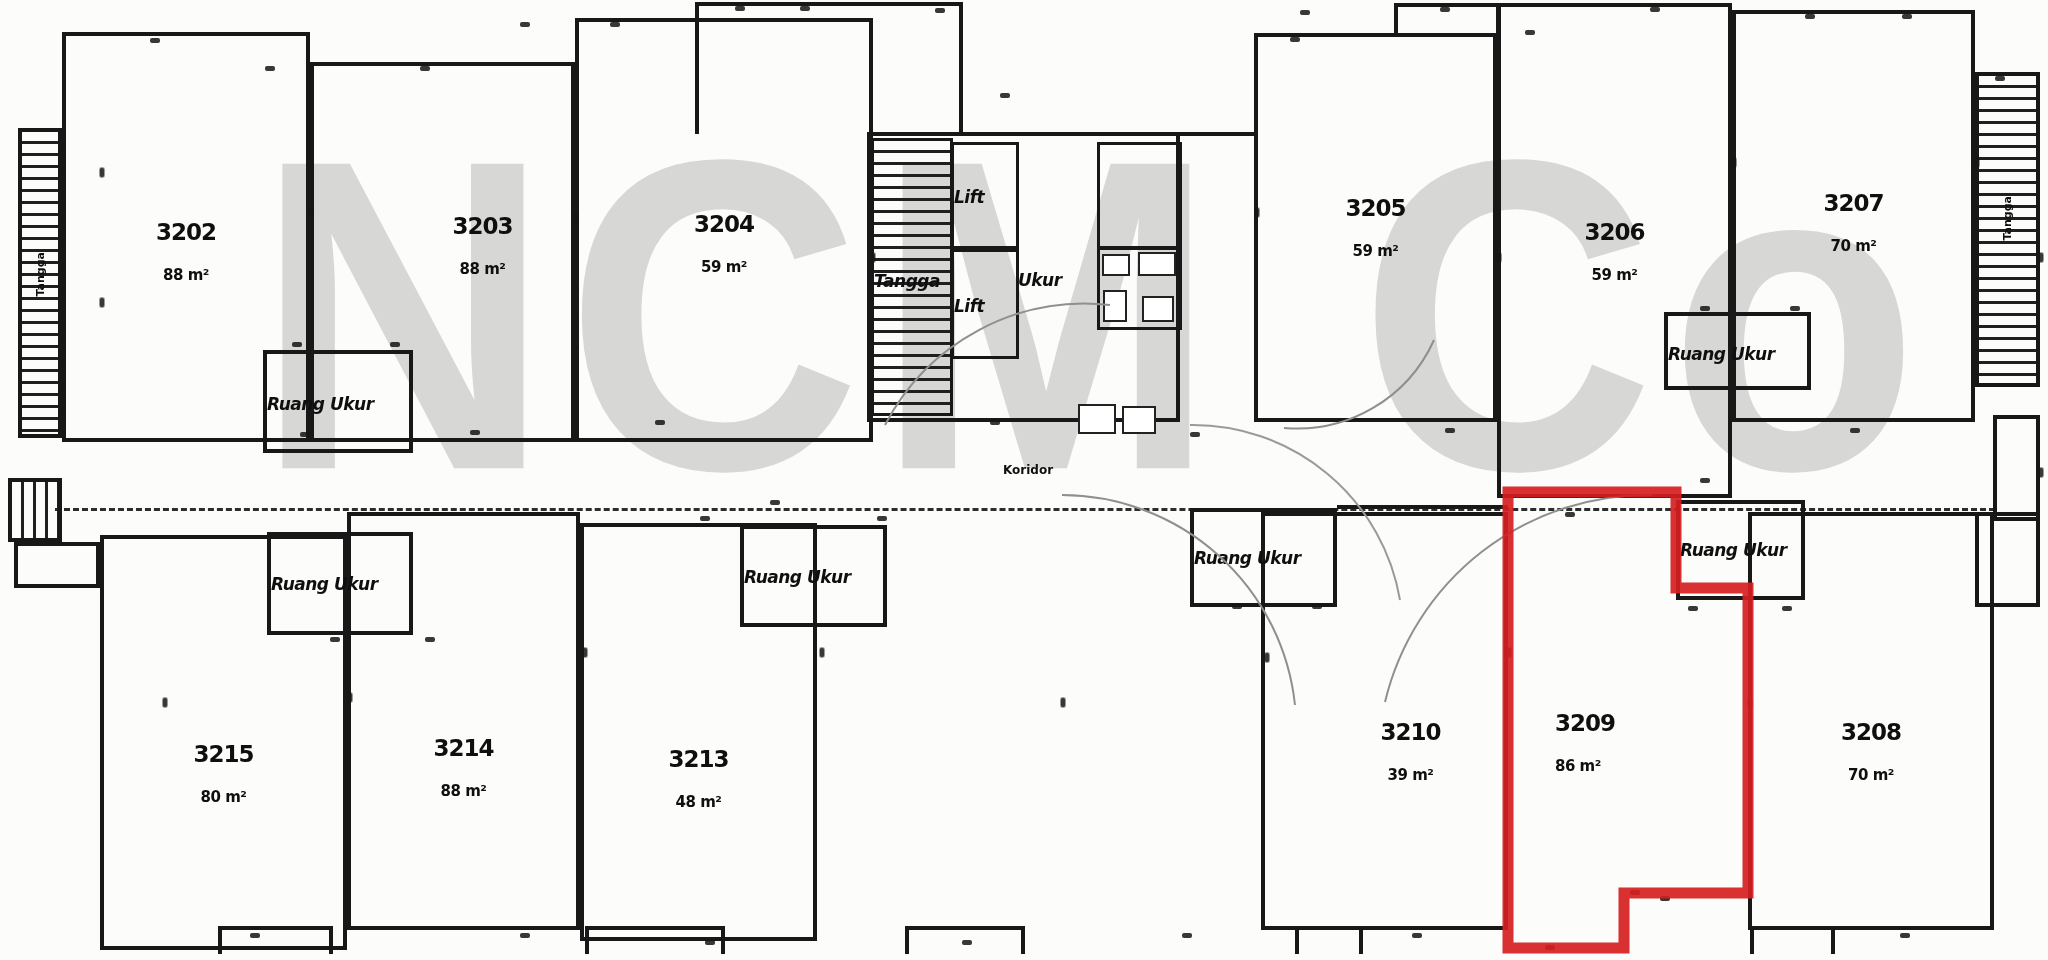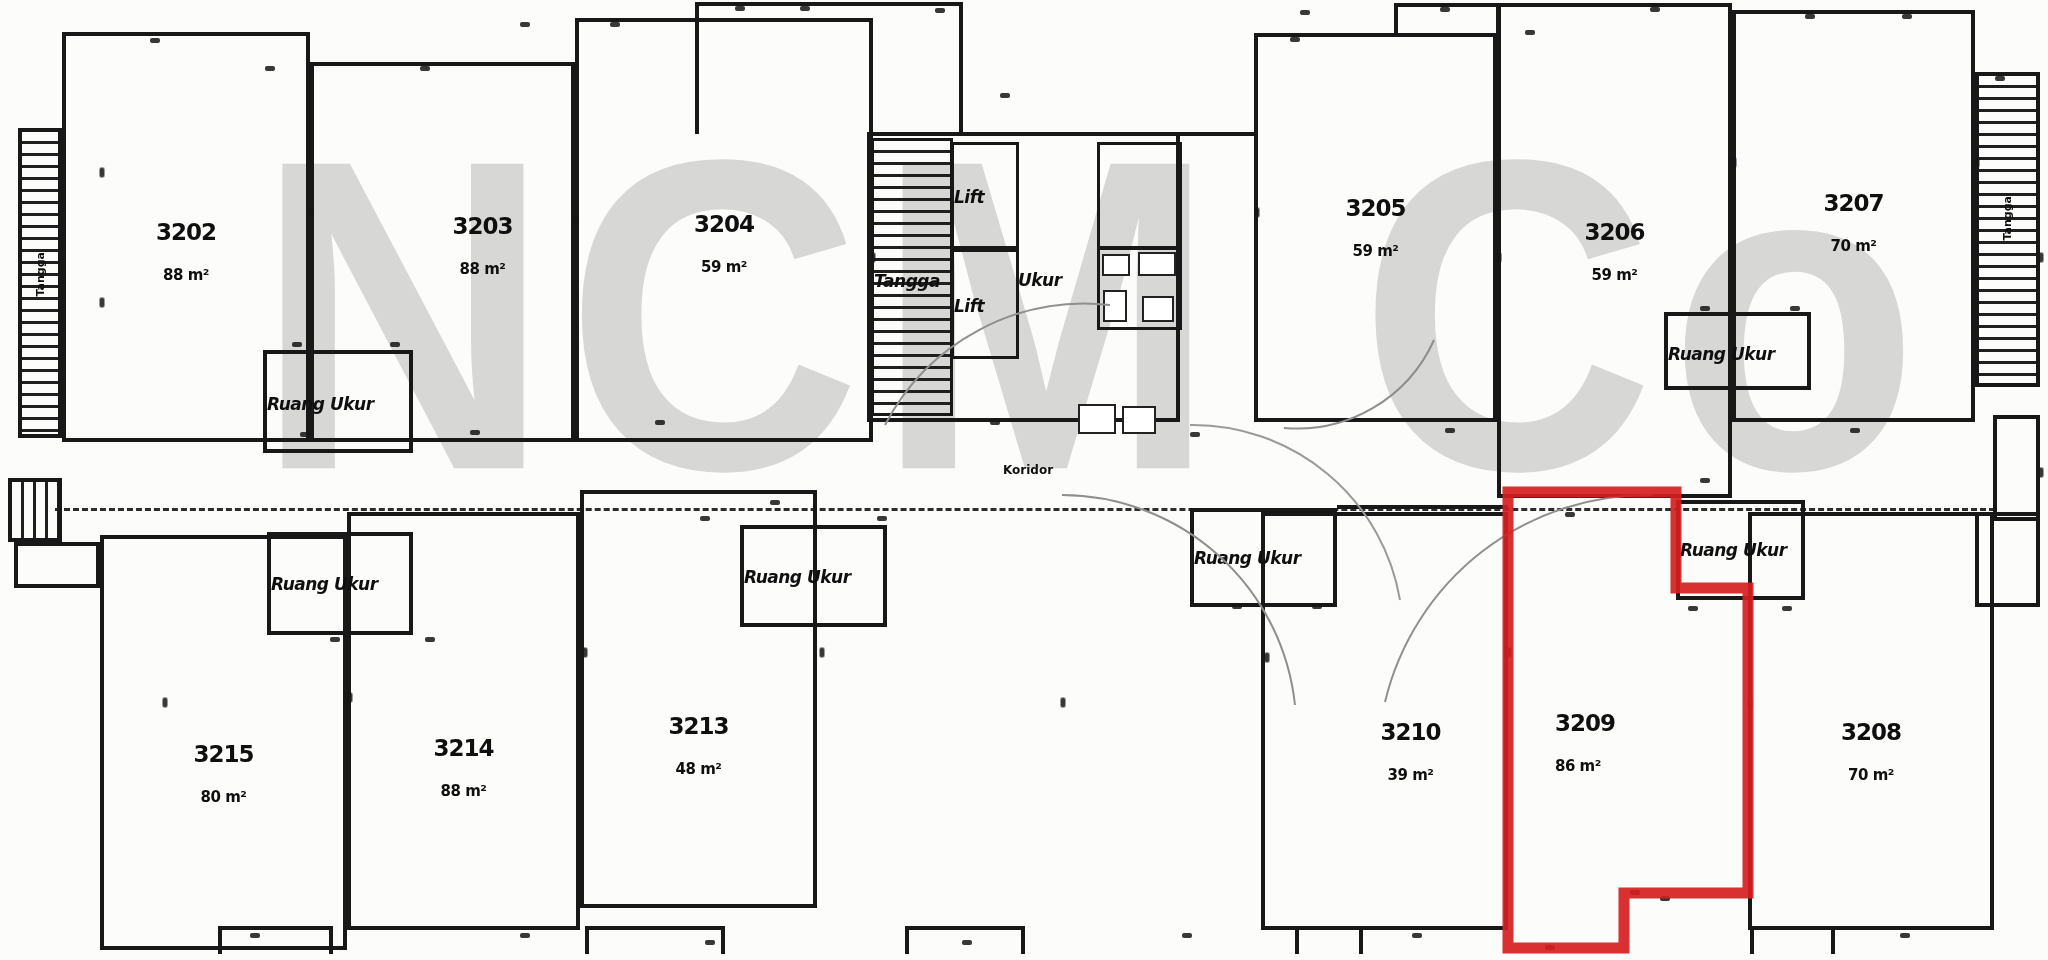--- a/index.html
+++ b/index.html
@@ -141,21 +141,21 @@
     </div>
   </div>
 
   <div class="room" style="left:347px;top:512px;width:233px;height:418px;">
     <div class="tag" style="top:54%;">
       <div class="num ink">3214</div>
       <div class="area ink">88 m²</div>
     </div>
   </div>
 
-  <div class="room" style="left:580px;top:490px;width:237px;height:418px;">
+  <div class="room" style="left:580px;top:523px;width:237px;height:418px;">
     <div class="tag" style="top:54%;">
       <div class="num ink">3213</div>
       <div class="area ink">48 m²</div>
     </div>
   </div>
 
 
 
   <div class="room" style="left:1261px;top:512px;width:247px;height:418px;">
     <div class="tag" style="top:50%;padding-left:26px;">

